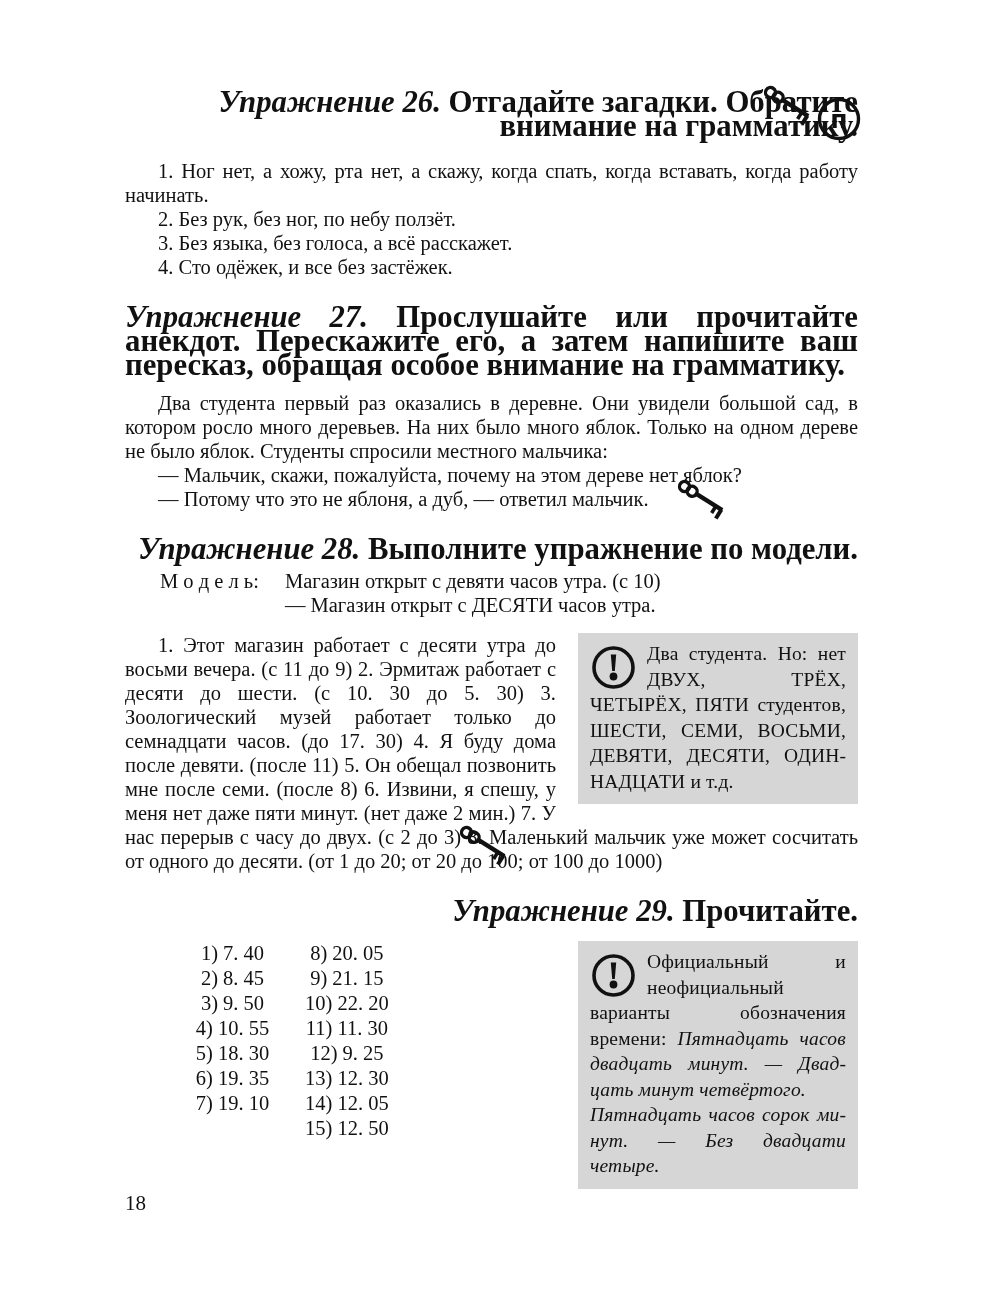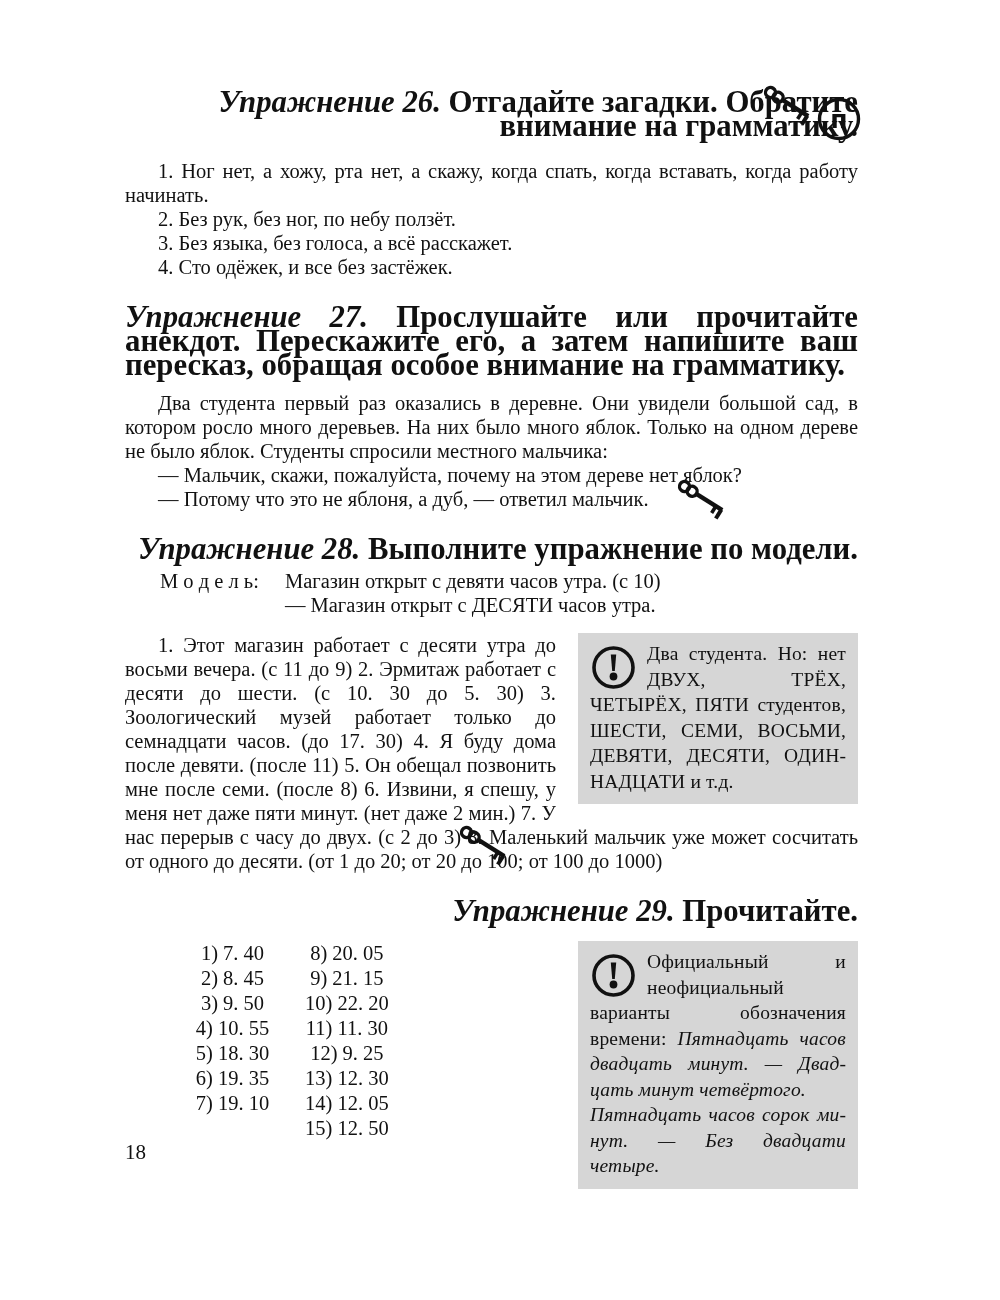--- a/index.html
+++ b/index.html
@@ -43,21 +43,21 @@
   .note-icon { float:left; width:47px; height:47px; margin:3px 10px 0 0; }
   .note-ital { font-style:italic; }
   .note-block { display:block; }
 
   .abs-icon { position:absolute; }
   .icon-key1 { left:762px; top:84px; }
   .icon-pis  { left:816px; top:96px; }
   .icon-key2 { left:676px; top:478px; }
   .icon-key3 { left:458px; top:824px; }
 
-  .page-num { position:absolute; left:125px; top:1140px; font-size:21px; }
+  .page-num { position:absolute; left:125px; top:1191px; font-size:21px; }
 </style>
 </head>
 <body>
 
 <svg class="abs-icon icon-key1" width="62" height="52" viewBox="0 0 62 52">
   <g transform="rotate(32 14 12)" stroke="#111" fill="none">
     <circle cx="7.5" cy="12" r="5" stroke-width="3.4"></circle>
     <circle cx="16.5" cy="12" r="5" stroke-width="3.4"></circle>
     <line x1="21" y1="12" x2="52" y2="12" stroke-width="4.4"></line>
     <line x1="44.5" y1="12" x2="44.5" y2="20" stroke-width="3.6"></line>

